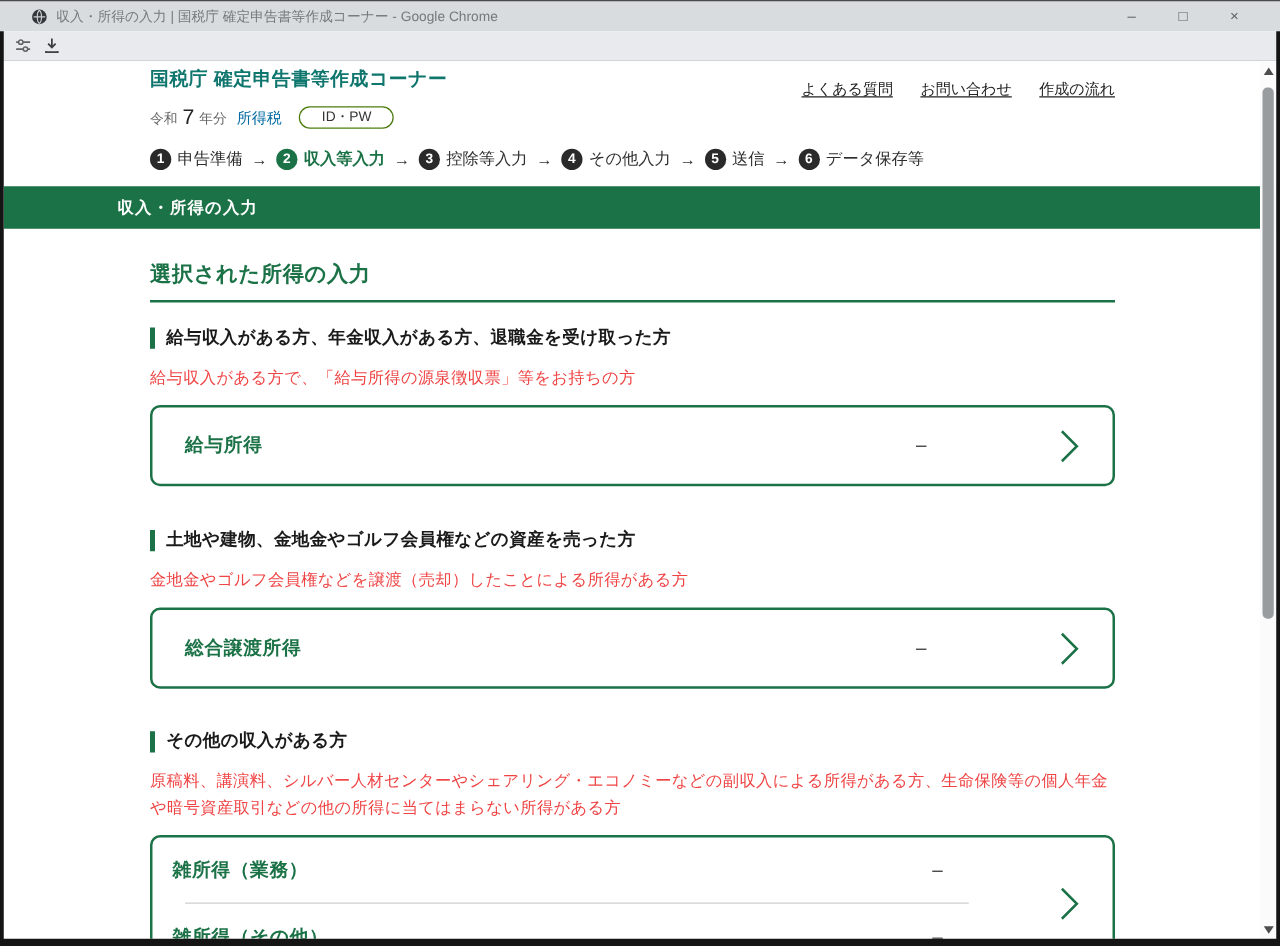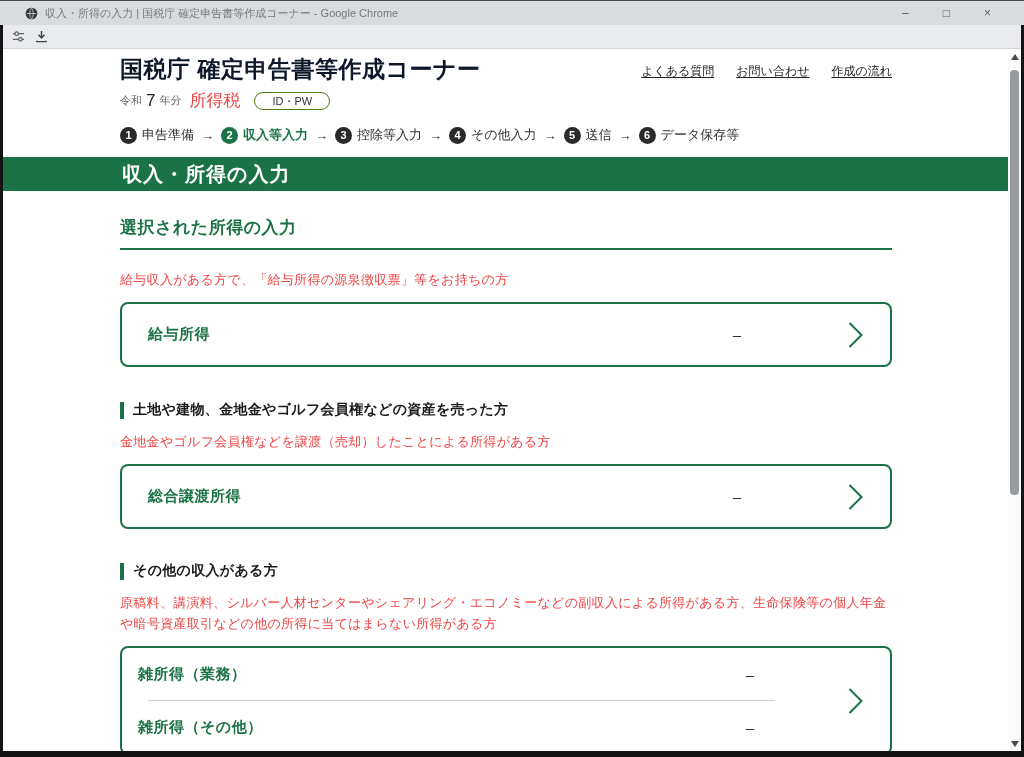--- a/index.html
+++ b/index.html
@@ -27,46 +27,46 @@
   }
   .tune { display:inline-flex; margin-right:9px; }
   .url { font-size:12px; color:#3c4043; flex:1; }
   .dl { display:inline-flex; margin-right:4px; }
 
   
   .page { position:absolute; top:49px; left:3px; right:3px; bottom:6px; background:#fff; overflow:hidden; }
   .col { margin-left:117px; width:772px; }
 
   .headrow { padding-top:5px; display:flex; justify-content:space-between; align-items:flex-start; }
-  .site-title { font-size:23px; font-weight:bold; color:#0f172a; letter-spacing:0.5px; }
+  .site-title { font-size:15px; font-weight:bold; color:#0f766e; letter-spacing:0.5px; }
   .hlinks { display:flex; gap:22px; margin-top:9px; }
   .hlinks a { font-size:12px; color:#222; text-decoration:underline; text-underline-offset:2px; cursor:pointer; }
 
   .yearrow { margin-top:4px; display:flex; align-items:center; }
   .era { font-size:11px; color:#666; }
   .yearnum { font-size:17px; color:#222; margin:0 4px; }
-  .taxtype { font-size:17px; color:#ef4444; margin-left:8px; }
+  .taxtype { font-size:12px; color:#0369a1; margin-left:8px; }
   .pill {
     margin-left:14px; font-size:11px; color:#333; border:1px solid #4d7c0f;
     border-radius:10px; padding:1px 17px; line-height:14px;
   }
 
   .steps { margin-top:14px; display:flex; align-items:center; font-size:13px; color:#2e2e2e; white-space:nowrap; }
   .step { display:inline-flex; align-items:center; }
   .snum {
     display:inline-flex; width:17px; height:17px; border-radius:50%;
     background:#2a2a2a; color:#fff; font-size:11px; font-weight:bold;
     align-items:center; justify-content:center; margin-right:5px;
   }
   .step.active .snum { background:#1c7247; }
   .step.active .slabel { color:#1c7247; font-weight:bold; }
   .sarrow { margin:0 7px; color:#333; font-weight:bold; }
 
   .banner { margin-top:13px; height:34px; background:#1c7247; }
-  .banner span { display:block; padding-left:119px; line-height:34px; color:#fff; font-size:20px; font-weight:bold; letter-spacing:1px; }
+  .banner span { display:block; padding-left:91px; line-height:34px; color:#fff; font-size:13px; font-weight:bold; letter-spacing:1px; }
 
   .pagehead { margin-top:25px; border-bottom:2px solid #1c7247; padding-bottom:9px; }
   .pagehead h2 { font-size:17px; font-weight:bold; color:#1c7247; letter-spacing:0.5px; }
 
   .section1 { margin-top:19px; }
   .section2 { margin-top:34px; }
   .section3 { margin-top:33px; }
   .sec-head { display:flex; align-items:center; }
   .sec-bar { width:4px; height:17px; background:#1c7247; margin-right:9px; flex:none; }
   .sec-head h3 { font-size:14px; font-weight:bold; color:#1a1a1a; letter-spacing:0.3px; }
@@ -187,20 +187,24 @@
 
   <div class="banner">
     <span>収入・所得の入力</span>
   </div>
 
   <div class="col pagehead">
     <h2>選択された所得の入力</h2>
   </div>
 
   <div class="col section1">
+    <div class="sec-head">
+      <span class="sec-bar"></span>
+      <h3>給与収入がある方、年金収入がある方、退職金を受け取った方</h3>
+    </div>
     <p class="sec-desc">給与収入がある方で、「給与所得の源泉徴収票」等をお持ちの方</p>
     <div class="card">
       <span class="card-label">給与所得</span>
       <span class="card-spacer"></span>
       <span class="card-value">–</span>
       <span class="chev">
         <svg width="17" height="28" viewBox="0 0 17 28">
             <path d="M2.5 2 L14.5 14 L2.5 26" stroke="#1c7247" stroke-width="2" fill="none"></path>
           </svg>
       </span>

